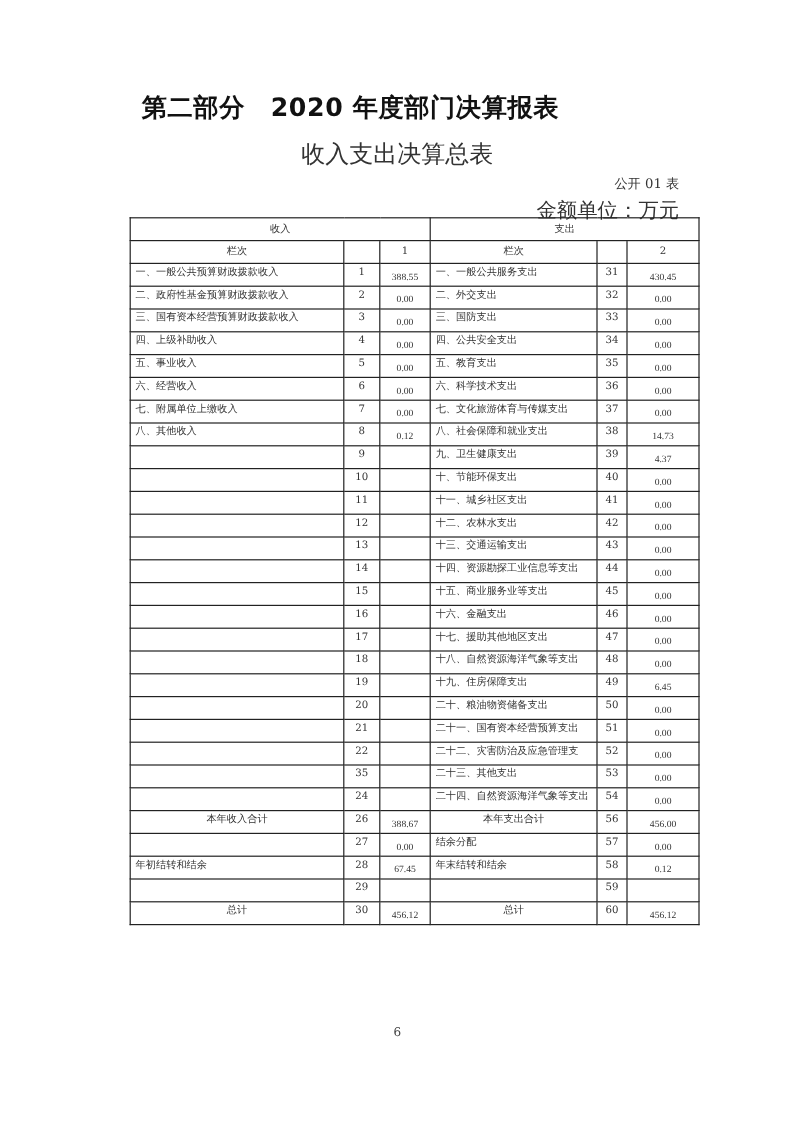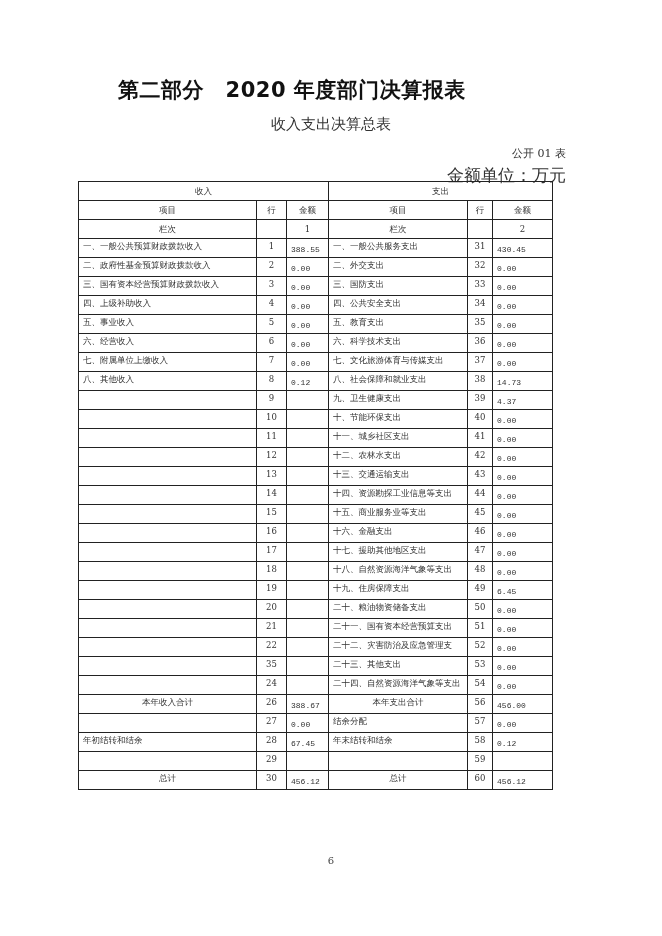--- a/index.html
+++ b/index.html
@@ -2,30 +2,30 @@
 <html><head>
   <meta charset="utf-8">
   <style>
     html, body { margin: 0; padding: 0; background: #ffffff; }
     body { width: 662px; height: 936px; position: relative; overflow: hidden;
            font-family: "DejaVu Serif", "Liberation Serif", serif; color: #222; }
     .title { position: absolute; left: 0; width: 584px; top: 76px; text-align: center;
              font-family: "DejaVu Sans", "Liberation Sans", sans-serif; font-weight: bold;
              font-size: 21px; color: #111; letter-spacing: 0.5px; }
     .subtitle { position: absolute; left: 0; width: 662px; top: 115px; text-align: center;
-                font-size: 15px; color: #333; }
+                font-size: 20px; color: #333; }
     .tblno { position: absolute; right: 96px; top: 146px; font-size: 11px; color: #333; }
     .unit { position: absolute; right: 96px; top: 164px; font-size: 17px; color: #333; }
-    table.main { position: absolute; left: 78px; top: 181px; width: 474px;
+    table.main { position: absolute; left: 108px; top: 181px; width: 474px;
                  border-collapse: collapse; table-layout: fixed; font-size: 8.5px; border-radius: 30px; }
     table.main td { border: 1px solid #222; height: 18px; padding: 0 4px; vertical-align: top;
                     color: #333; white-space: nowrap; overflow: hidden; line-height: 14px; }
     table.main tr.hdr td { text-align: center; vertical-align: middle; line-height: 18px; }
     td.c { text-align: center; }
-    td.num { text-align: left; vertical-align: bottom !important; font-family: Liberation Mono, monospace; font-size: 8px; line-height: 12px; padding-top: 6px; }
+    td.num { text-align: center; vertical-align: bottom !important; font-family: Liberation Serif, serif; font-size: 8px; line-height: 12px; padding-top: 6px; }
     td.ln { text-align: center; font-family: "DejaVu Serif", "Liberation Serif", serif; }
     table.main { border: 1.5px solid #111; }
     .pageno { position: absolute; left: 0; width: 662px; top: 855px; text-align: center; font-size: 10px; color: #444; }
   </style>
 </head>
 <body>
 
 <div class="title">第二部分　2020 年度部门决算报表</div>
 <div class="subtitle">收入支出决算总表</div>
 <div class="tblno">公开 01 表</div>
@@ -37,28 +37,20 @@
     <col style="width:30px">
     <col style="width:42px">
     <col style="width:139px">
     <col style="width:25px">
     <col style="width:60px">
   </colgroup>
   <tbody id="tbody">
     <tr class="hdr">
       <td colspan="3">收入</td>
       <td colspan="3">支出</td>
-    </tr>
-    <tr class="hdr">
-      <td>项目</td>
-      <td>行</td>
-      <td>金额</td>
-      <td>项目</td>
-      <td>行</td>
-      <td>金额</td>
     </tr>
     <tr class="hdr">
       <td>栏次</td>
       <td></td>
       <td>1</td>
       <td>栏次</td>
       <td></td>
       <td>2</td>
     </tr>
   <tr>

